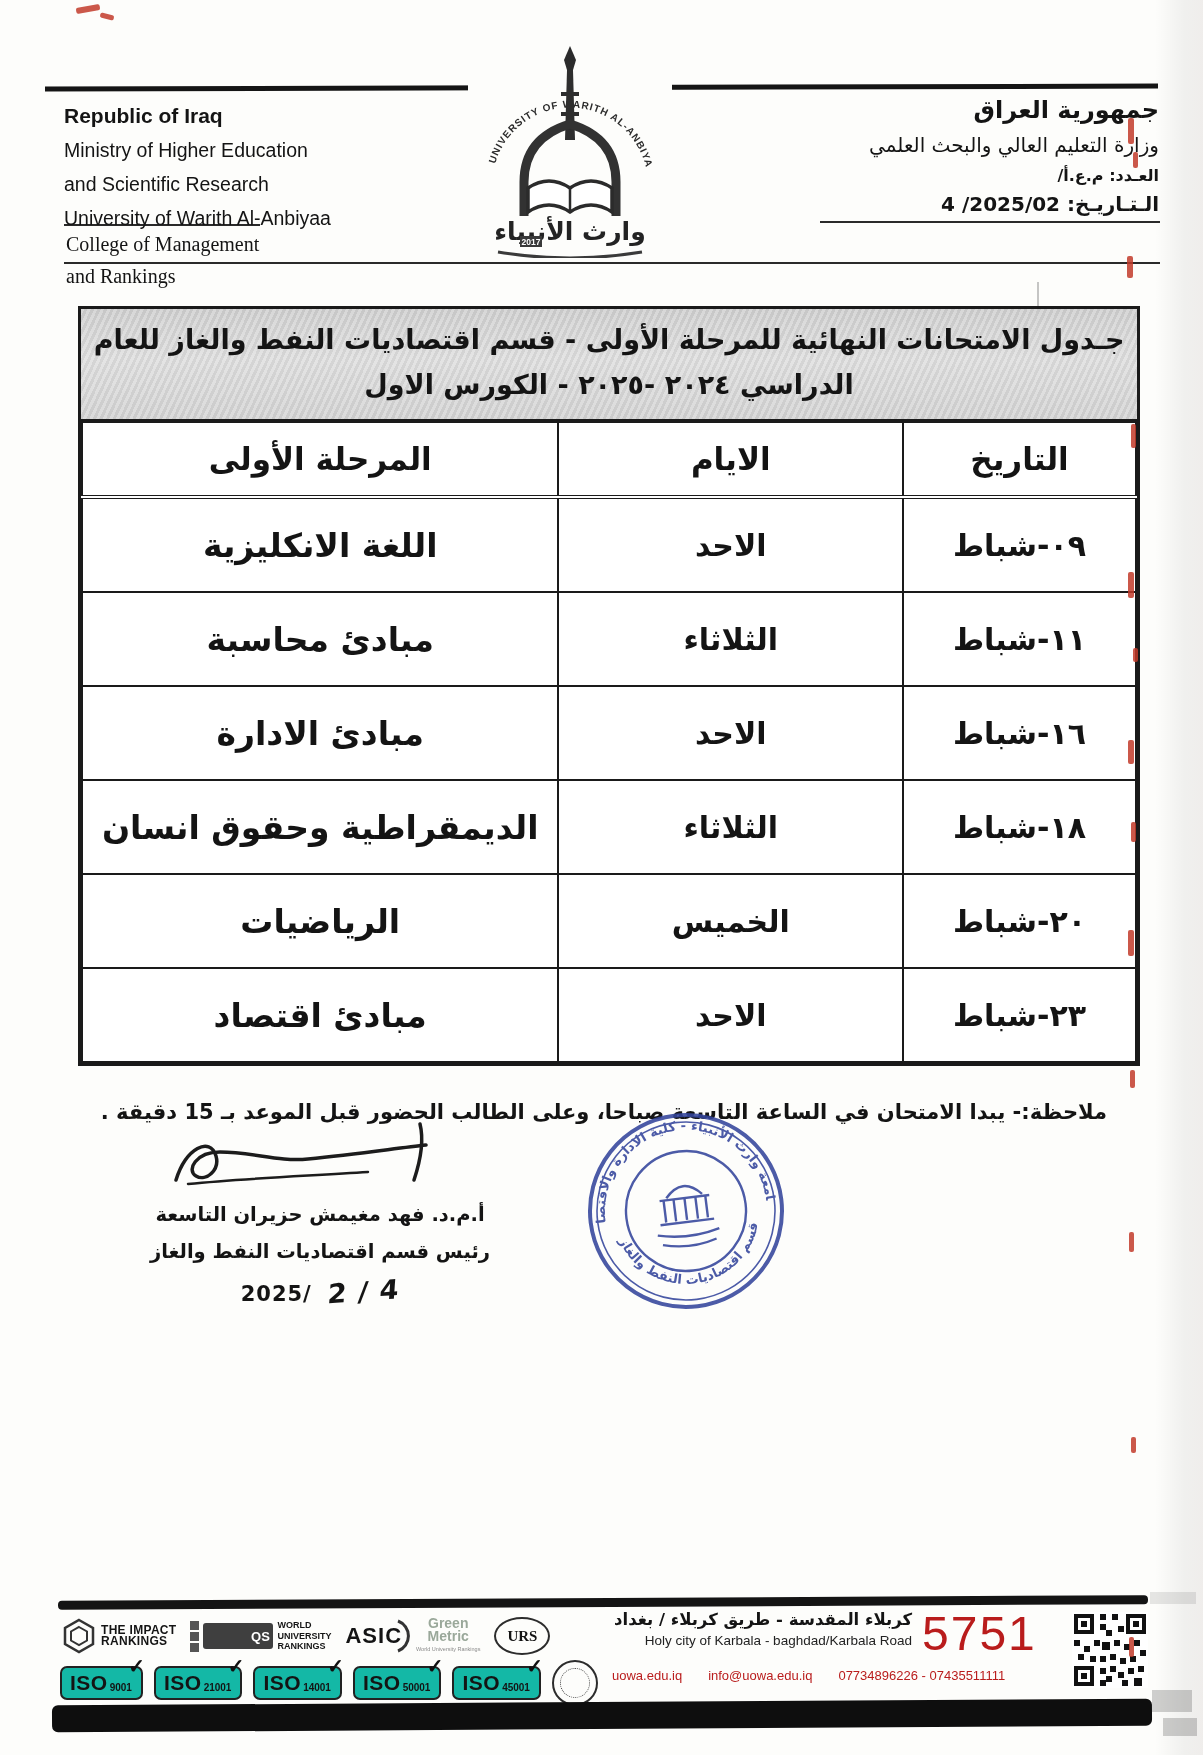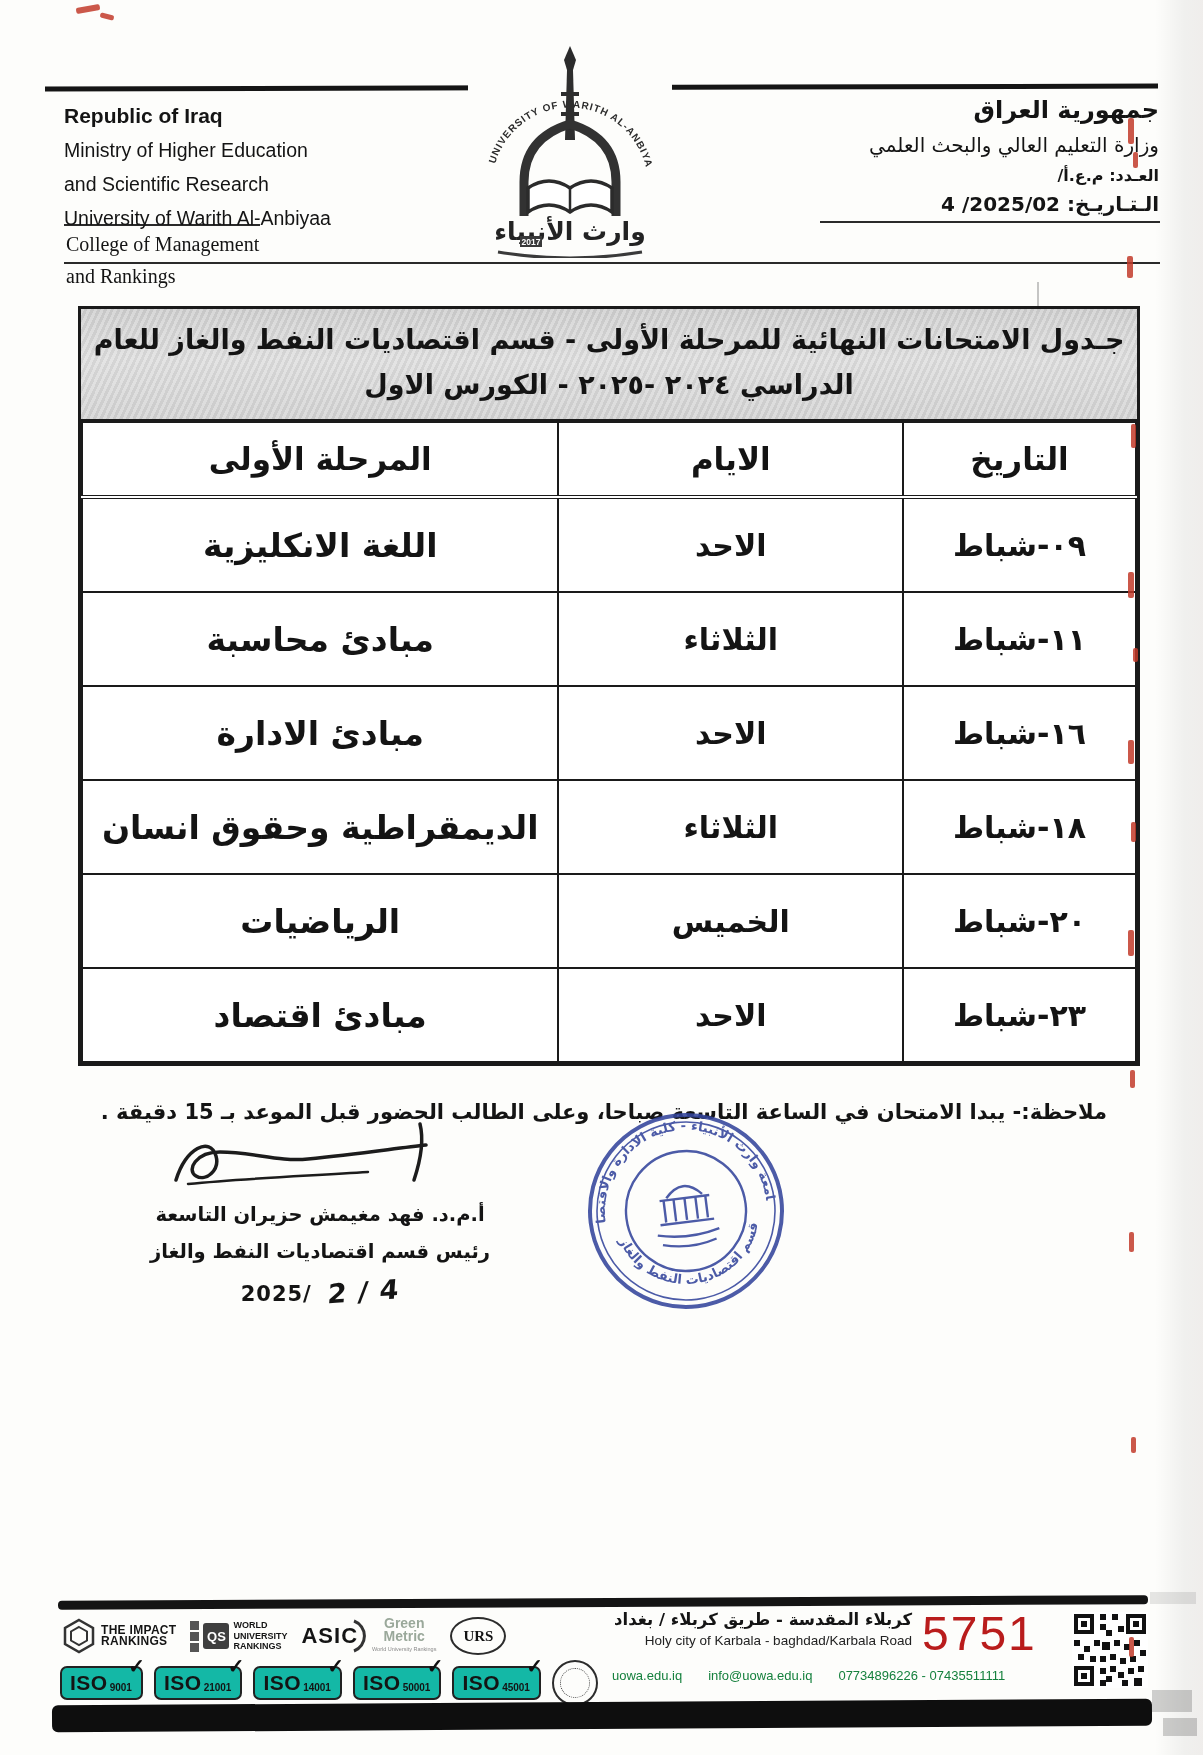--- a/index.html
+++ b/index.html
@@ -78,21 +78,21 @@
   .foot-bar-bottom{position:absolute;left:52px;top:1702px;width:1100px;height:27px;background:#0e0e0e;transform:rotate(-.35deg);border-radius:6px;}
   .footer{position:absolute;left:60px;top:1612px;width:1090px;height:88px;font-family:"Liberation Sans",sans-serif;}
 
   .rank-row{position:absolute;left:2px;top:2px;height:44px;display:flex;align-items:center;gap:14px;}
   .impact{display:flex;align-items:center;gap:5px;}
   .impact .txt{font-size:12px;font-weight:bold;line-height:11px;letter-spacing:.3px;}
   .qs{display:flex;align-items:center;gap:4px;}
   .qs .sq{display:flex;flex-direction:column;gap:2px;}
   .qs .sq i{width:9px;height:9px;background:#555;display:block;}
   .qs .badge{width:26px;height:26px;background:#3f3f3f;color:#fff;font-size:13px;font-weight:bold;
-    display:flex;align-items:center;justify-content:center;border-radius:3px;}
+    display:flex;align-items:center;justify-content:center;border-radius:3px;padding-left:44px;}
   .qs .txt{font-size:9px;font-weight:bold;line-height:10.5px;}
   .asic{font-size:22px;font-weight:bold;letter-spacing:1px;position:relative;}
   .asic svg{position:absolute;right:-14px;top:-4px;}
   .green{color:#8a8a8a;line-height:13px;text-align:center;}
   .green .g1{font-size:14px;font-weight:bold;color:#9aa89a;}
   .green .g2{font-size:5.5px;}
   .urs{width:52px;height:34px;border:2.5px solid #2c2c2c;border-radius:50%;
     display:flex;align-items:center;justify-content:center;font-size:15px;font-weight:bold;
     font-family:"Liberation Serif",serif;}
   .iso-row{position:absolute;left:0;top:48px;display:flex;align-items:center;gap:11px;}
@@ -102,21 +102,21 @@
   .iso .num{font-size:10px;font-weight:bold;}
   .iso .chk{position:absolute;right:-4px;top:-14px;font-size:20px;font-weight:bold;color:#111;}
   .seal{width:42px;height:42px;border:2.5px solid #2c2c2c;border-radius:50%;position:relative;}
   .seal::after{content:"";position:absolute;inset:6px;border:1.5px dotted #444;border-radius:50%;}
 
   .addr{position:absolute;left:552px;top:-2px;width:300px;text-align:right;direction:rtl;}
   .addr .ar{font-size:16.5px;font-weight:bold;font-family:"DejaVu Sans",sans-serif;}
   .addr .en{direction:ltr;font-size:13.5px;margin-top:4px;color:#222;}
   .docnum{position:absolute;left:862px;top:-6px;font-size:48px;letter-spacing:2px;color:#b91c1c;
     font-family:"Liberation Sans",sans-serif;}
-  .contact{position:absolute;left:552px;top:56px;width:460px;font-size:13px;color:#15803d;
+  .contact{position:absolute;left:552px;top:56px;width:460px;font-size:13px;color:#b91c1c;
     display:flex;gap:26px;align-items:center;}
   .qr{position:absolute;left:1012px;top:0px;}
 
   .bind-inline{display:inline;}
 </style>
 </head>
 <body>
 
 <div class="page">
 

